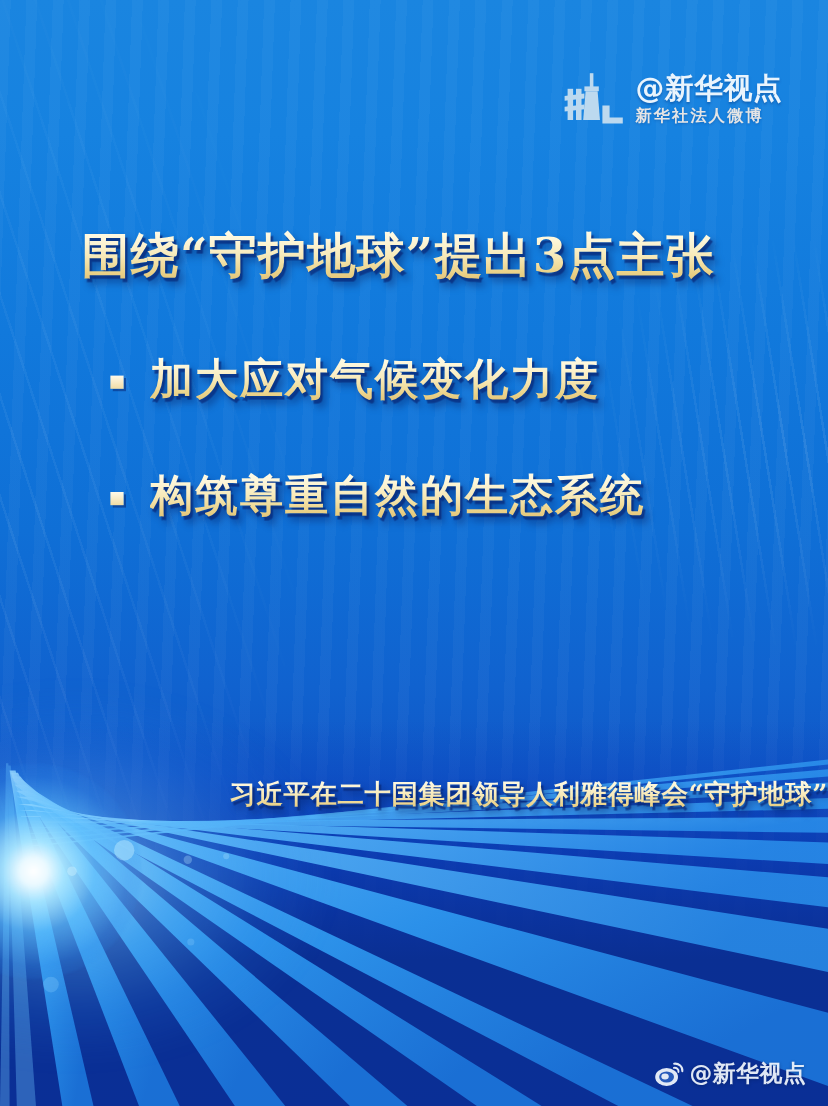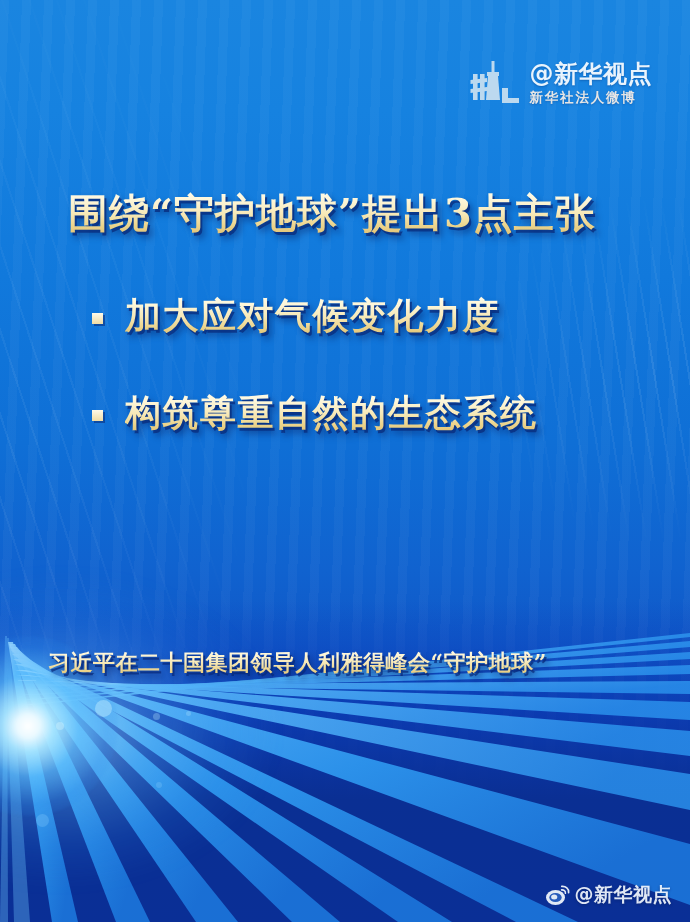--- a/index.html
+++ b/index.html
@@ -189,21 +189,21 @@
   .bullet-text {
     font-size: 36px;
     font-weight: 700;
     letter-spacing: 1.5px;
     white-space: nowrap;
   }
 
   .caption {
     position: absolute;
     left: 0; right: 0; top: 645px;
-    text-align: left;
+    text-align: right;
     padding-left: 48px;
   }
   .caption-line {
     font-size: 22px;
     font-weight: 700;
     letter-spacing: .5px;
     line-height: 1.58;
     white-space: nowrap;
   }
 

